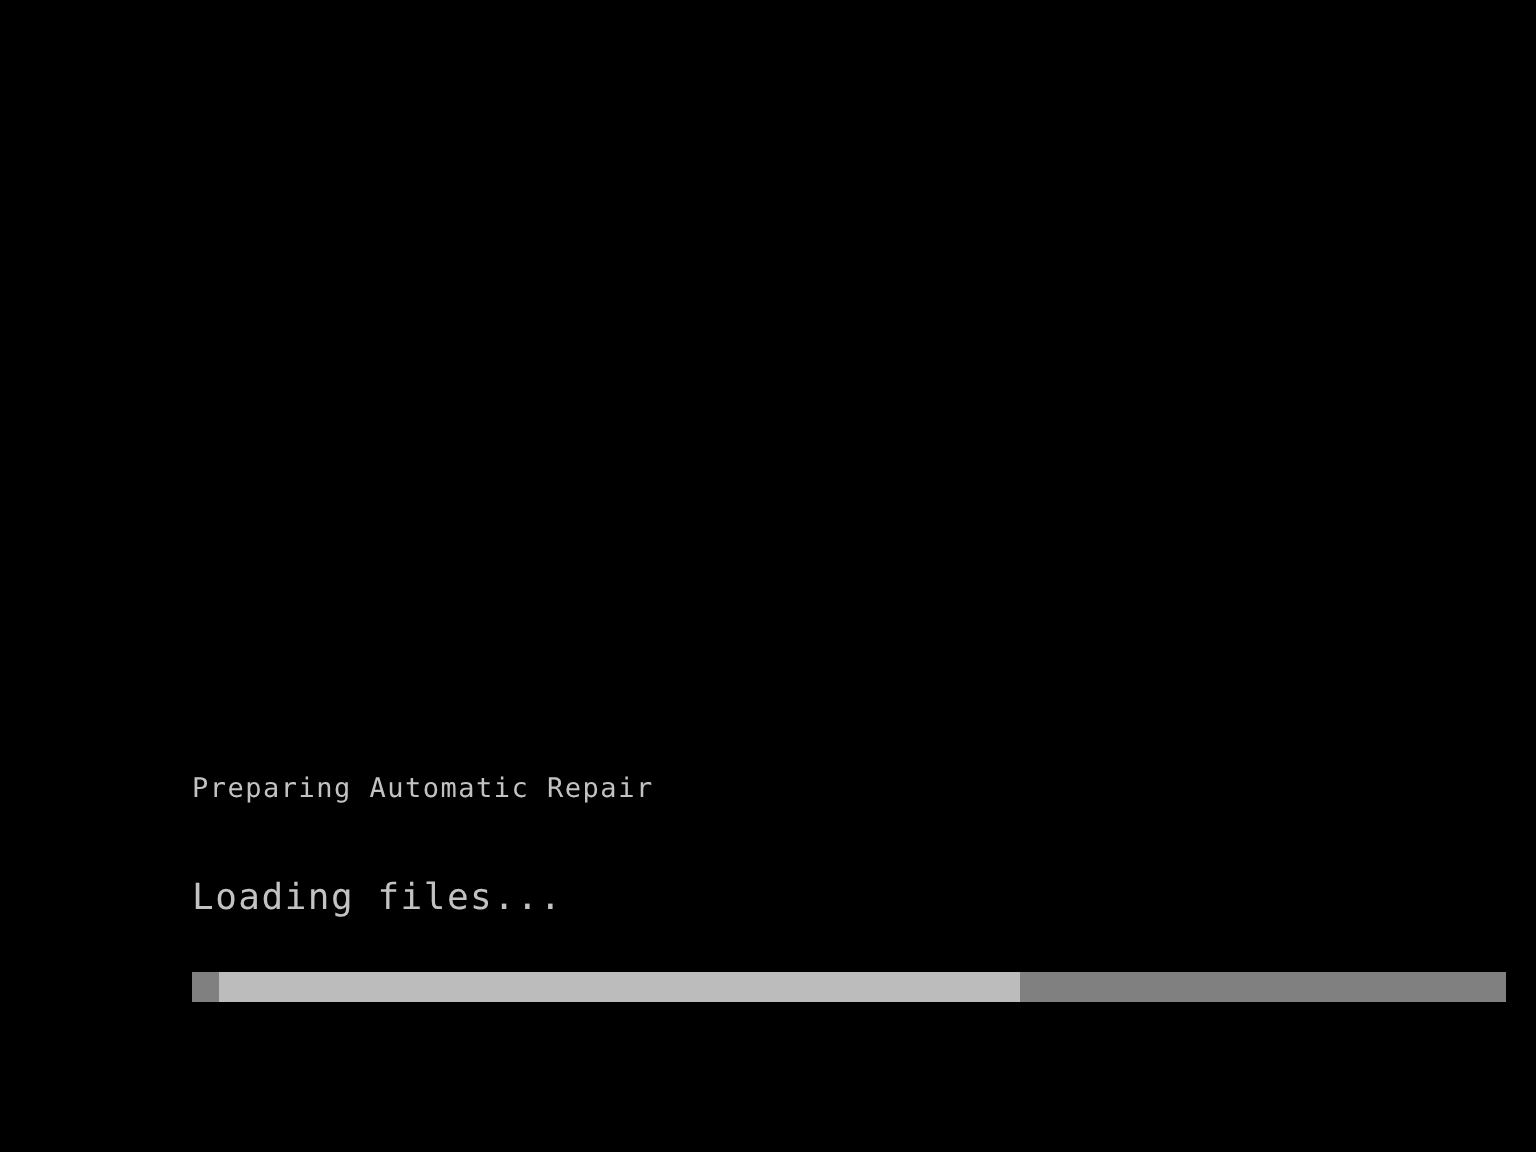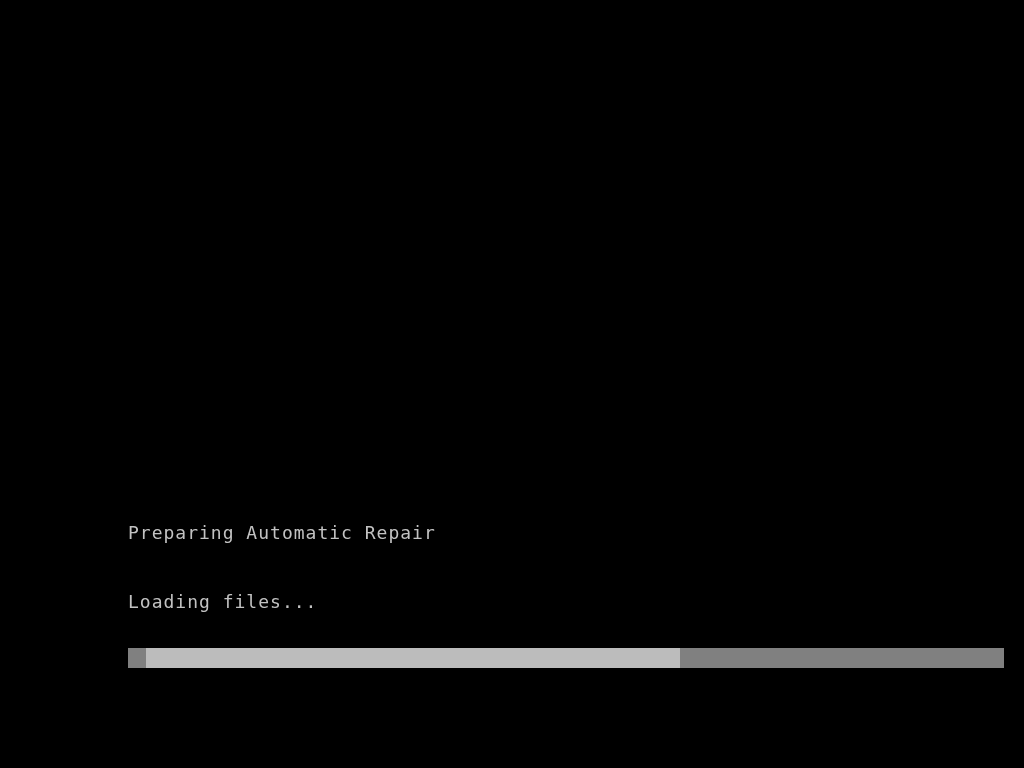--- a/index.html
+++ b/index.html
@@ -22,21 +22,21 @@
       bottom: 100px;
     }
     .title-text {
       color: #c2c2c2;
       font-size: 18px;
       letter-spacing: 1px;
       margin-bottom: 48px;
     }
     .loading-text {
       color: #c2c2c2;
-      font-size: 18px;
+      font-size: 24px;
       letter-spacing: 1px;
       margin-bottom: 36px;
     }
     .progress-bar-container {
       width: 100%;
       height: 20px;
       background-color: #808080;
       position: relative;
     }
     .progress-bar-fill {

